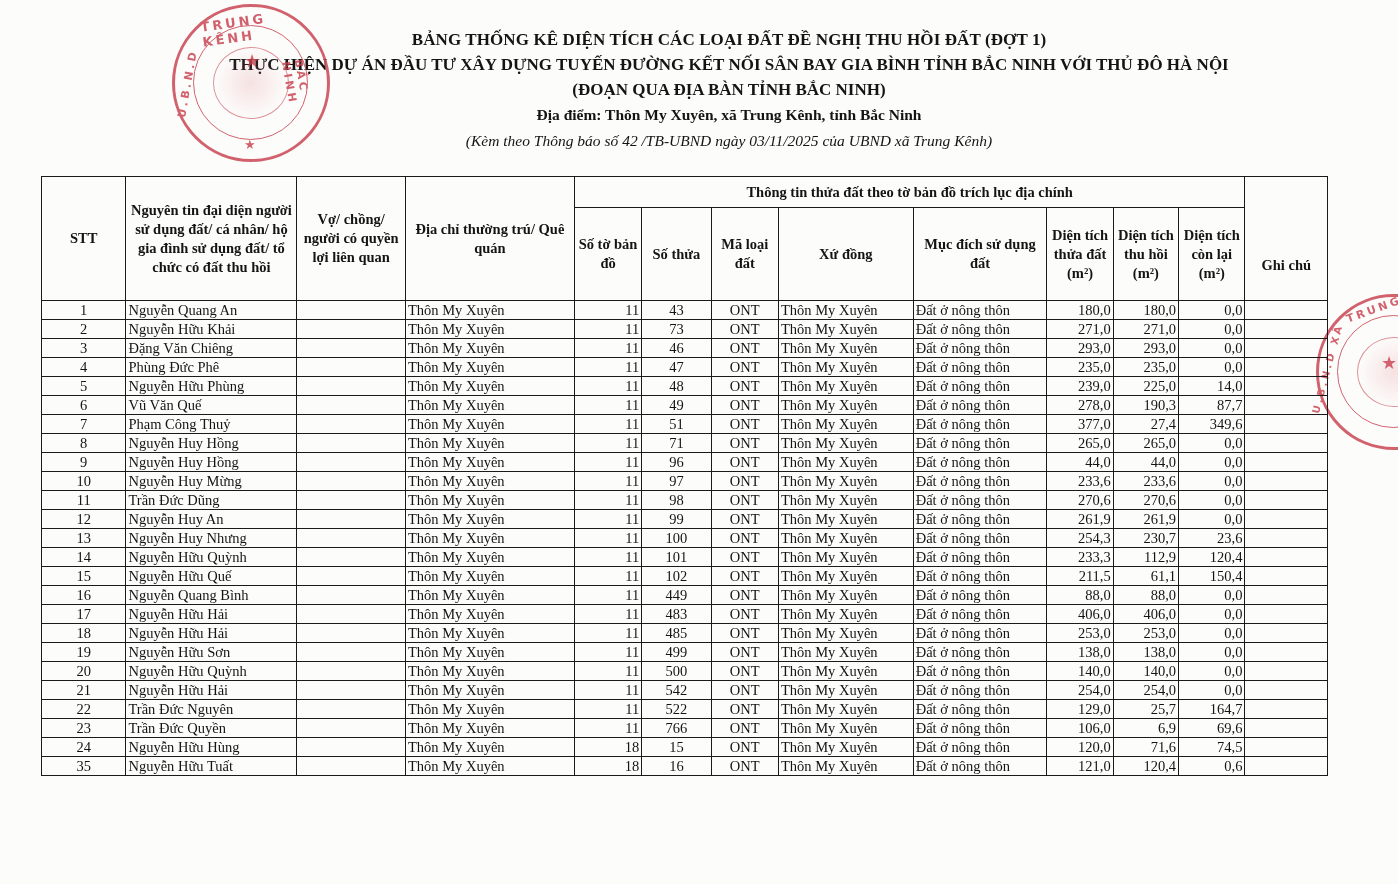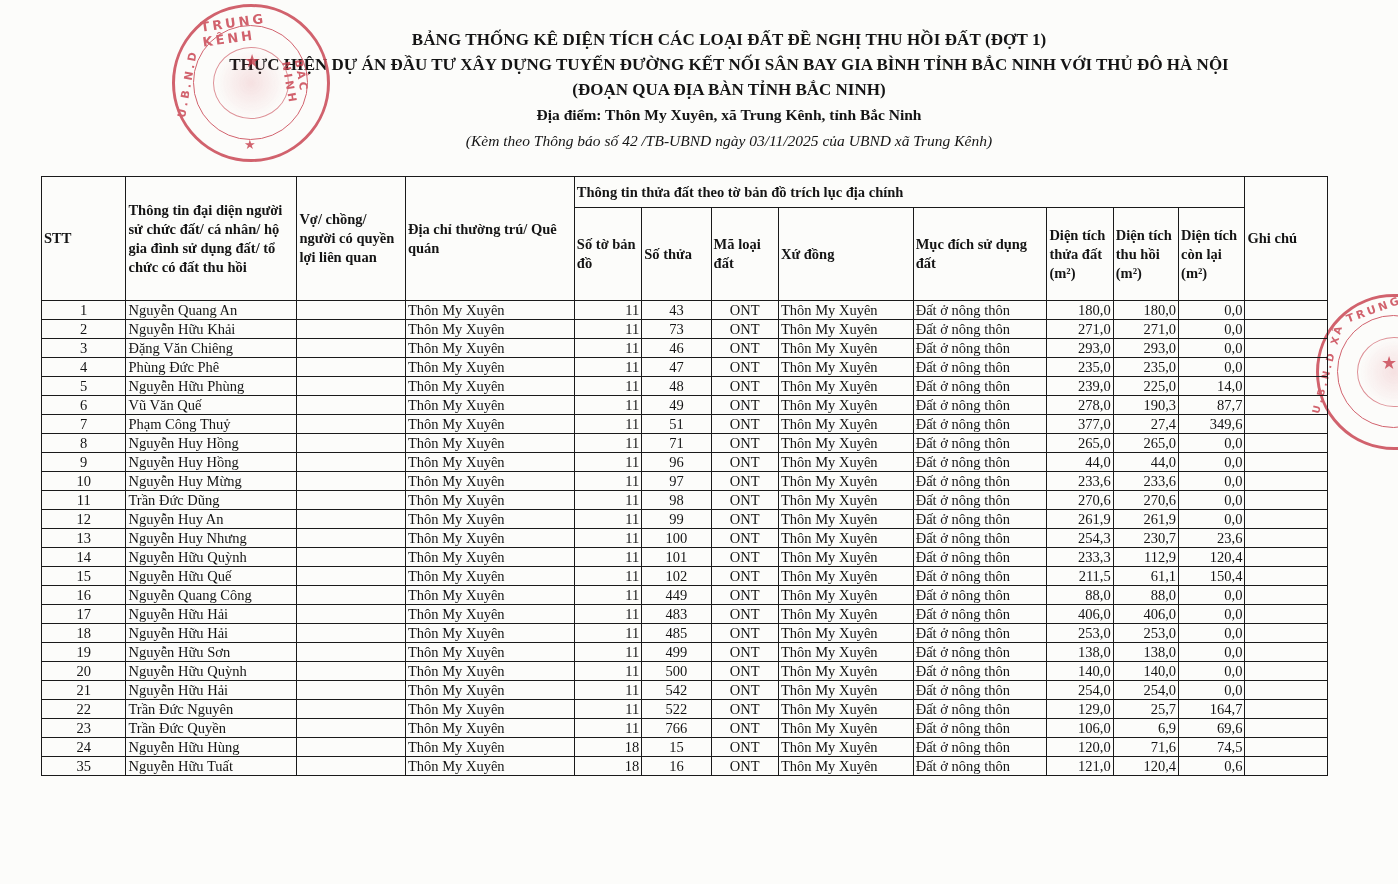--- a/index.html
+++ b/index.html
@@ -37,21 +37,21 @@
     border-collapse: collapse; table-layout: fixed;
     width: 1287px;
   }
   table.grid td, table.grid th {
     border: 1.6px solid #1a1a1a;
     padding: 0 2px;
     font-size: 14.5px;
     line-height: 16px;
     overflow: hidden; white-space: nowrap;
   }
-  table.grid th { font-weight: bold; text-align: left; white-space: normal; line-height: 19px; }
+  table.grid th { font-weight: bold; text-align: center; white-space: normal; line-height: 19px; }
   th.top-group { height: 30px; }
   tr.sub th { height: 92px; }
   tr.data td { height: 18px; }
   td.c { text-align: center; }
   td.r { text-align: right; }
   td.l { text-align: left; }
 </style>
 </head>
 <body>
 
@@ -93,25 +93,25 @@
     <col style="width:134px">
     <col style="width:133px">
     <col style="width:66px">
     <col style="width:65px">
     <col style="width:66px">
     <col style="width:82px">
   </colgroup>
   <thead>
     <tr>
       <th rowspan="2">STT</th>
-      <th rowspan="2">Thông tin đại diện người sử chức đất/ cá nhân/ hộ gia đình sử dụng đất/ tổ chức có đất thu hồi</th>
+      <th rowspan="2">Nguyên tin đại diện người sử dụng đất/ cá nhân/ hộ gia đình sử dụng đất/ tổ chức có đất thu hồi</th>
       <th rowspan="2">Vợ/ chồng/ người có quyền lợi liên quan</th>
       <th rowspan="2">Địa chỉ thường trú/ Quê quán</th>
       <th colspan="8" class="top-group">Thông tin thửa đất theo tờ bản đồ trích lục địa chính</th>
-      <th rowspan="2" style="vertical-align:top; padding-top:52px;">Ghi chú</th>
+      <th rowspan="2" style="vertical-align:top; padding-top:79px;">Ghi chú</th>
     </tr>
     <tr class="sub">
       <th>Số tờ bản đồ</th>
       <th>Số thửa</th>
       <th>Mã loại đất</th>
       <th>Xứ đồng</th>
       <th>Mục đích sử dụng đất</th>
       <th>Diện tích thửa đất (m²)</th>
       <th>Diện tích thu hồi (m²)</th>
       <th>Diện tích còn lại (m²)</th>
@@ -353,21 +353,21 @@
     <td class="l">Thôn My Xuyên</td>
     <td class="l">Đất ở nông thôn</td>
     <td class="r">211,5</td>
     <td class="r">61,1</td>
     <td class="r">150,4</td>
     <td class="l"></td>
   </tr>
 
   <tr class="data">
     <td class="c">16</td>
-    <td class="l">Nguyễn Quang Công</td>
+    <td class="l">Nguyễn Quang Bình</td>
     <td class="l"></td>
     <td class="l">Thôn My Xuyên</td>
     <td class="r">11</td>
     <td class="c">449</td>
     <td class="c">ONT</td>
     <td class="l">Thôn My Xuyên</td>
     <td class="l">Đất ở nông thôn</td>
     <td class="r">88,0</td>
     <td class="r">88,0</td>
     <td class="r">0,0</td>

